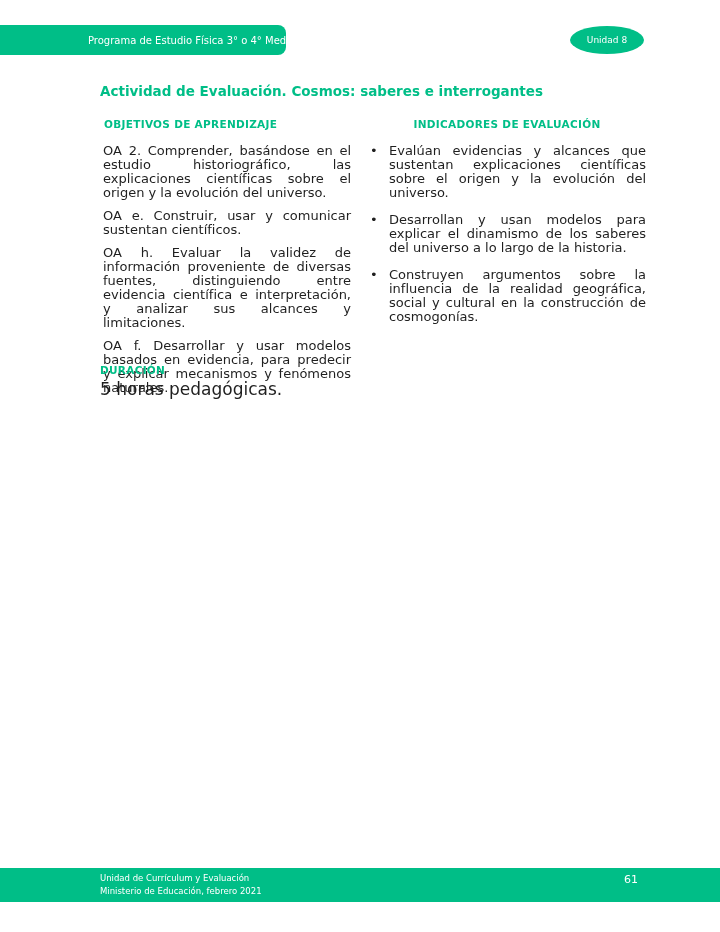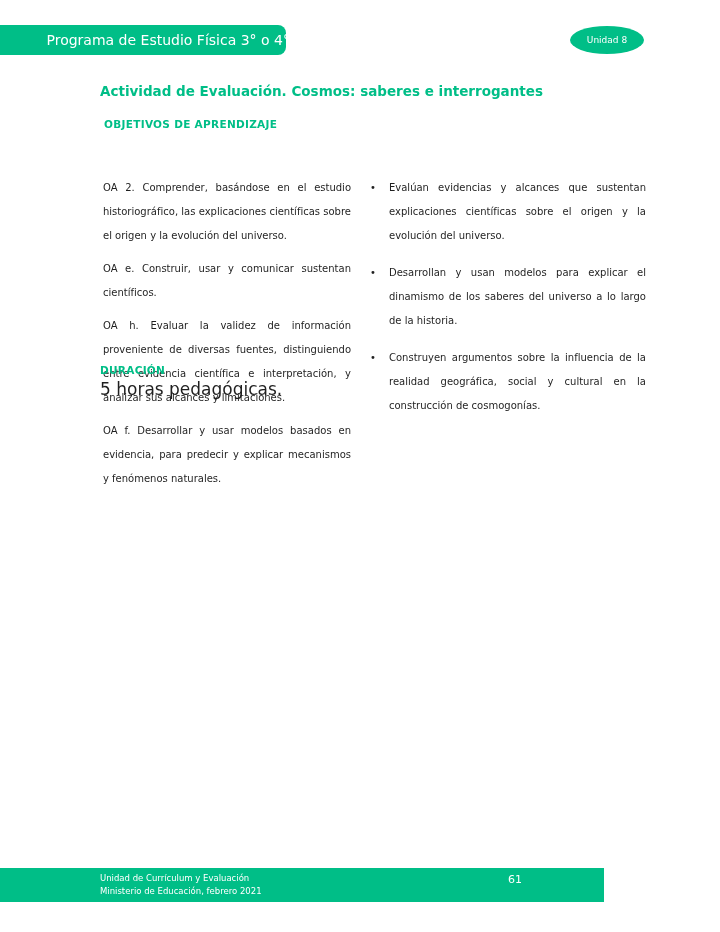--- a/index.html
+++ b/index.html
@@ -22,21 +22,21 @@
     width: 286px; height: 30px;
     background: var(--accent);
     border-radius: 0 8px 8px 0;
     display: flex;
     align-items: center;
     justify-content: center;
     padding-left: 86px;
   }
   .program-badge span {
     color: #ffffff;
-    font-size: 14px;
+    font-size: 10px;
     white-space: nowrap;
     padding-left: 11px;
   }
   .unit-badge {
     position: absolute;
     left: 570px; top: 26px;
     width: 74px; height: 28px;
     background: var(--accent);
     border-radius: 50%;
     display: flex;
@@ -66,21 +66,21 @@
     color: var(--accent);
     font-size: 10.5px;
     font-weight: bold;
     letter-spacing: 0.3px;
     white-space: nowrap;
   }
   .col-heading.objectives { left: 104px; }
   .col-heading.indicators { left: 368px; width: 278px; text-align: center; }
 
   
-  .body-text { color: #1f1f1f; font-size: 10px; line-height: 24px; text-align: justify; margin-top: 32px; }
+  .body-text { color: #1f1f1f; font-size: 13px; line-height: 14px; text-align: justify; }
 
   .objectives-col {
     position: absolute;
     left: 103px; top: 144px;
     width: 248px;
   }
   .objectives-col p { margin-bottom: 9px; }
 
   .indicators-col {
     position: absolute;
@@ -112,21 +112,21 @@
     position: absolute;
     left: 100px; top: 379px;
     color: #1f1f1f;
     font-size: 17px;
   }
 
   
   .footer-bar {
     position: absolute;
     left: 0; top: 868px;
-    width: 604px; height: 34px;
+    width: 720px; height: 34px;
     background: var(--accent);
   }
   .footer-org {
     position: absolute;
     left: 100px; top: 4px;
     color: #ffffff;
     font-size: 8.5px;
     line-height: 13px;
   }
   .footer-page-number {
@@ -144,20 +144,21 @@
   <div class="program-badge">
     <span>Programa de Estudio Física 3° o 4° Medio</span>
   </div>
   <div class="unit-badge">
     <span>Unidad 8</span>
   </div>
 
   <h1 class="page-title">Actividad de Evaluación. Cosmos: saberes e interrogantes</h1>
 
   <div class="col-heading objectives">OBJETIVOS DE APRENDIZAJE</div>
+  <div class="col-heading indicators">INDICADORES DE EVALUACIÓN</div>
 
   <div class="objectives-col body-text">
     <p>OA 2. Comprender, basándose en el estudio historiográfico, las explicaciones científicas sobre el origen y la evolución del universo.</p>
     <p>OA e. Construir, usar y comunicar sustentan científicos.</p>
     <p>OA h. Evaluar la validez de información proveniente de diversas fuentes, distinguiendo entre evidencia científica e interpretación, y analizar sus alcances y limitaciones.</p>
     <p>OA f. Desarrollar y usar modelos basados en evidencia, para predecir y explicar mecanismos y fenómenos naturales.</p>
   </div>
 
   <div class="indicators-col body-text">
     <ul>

